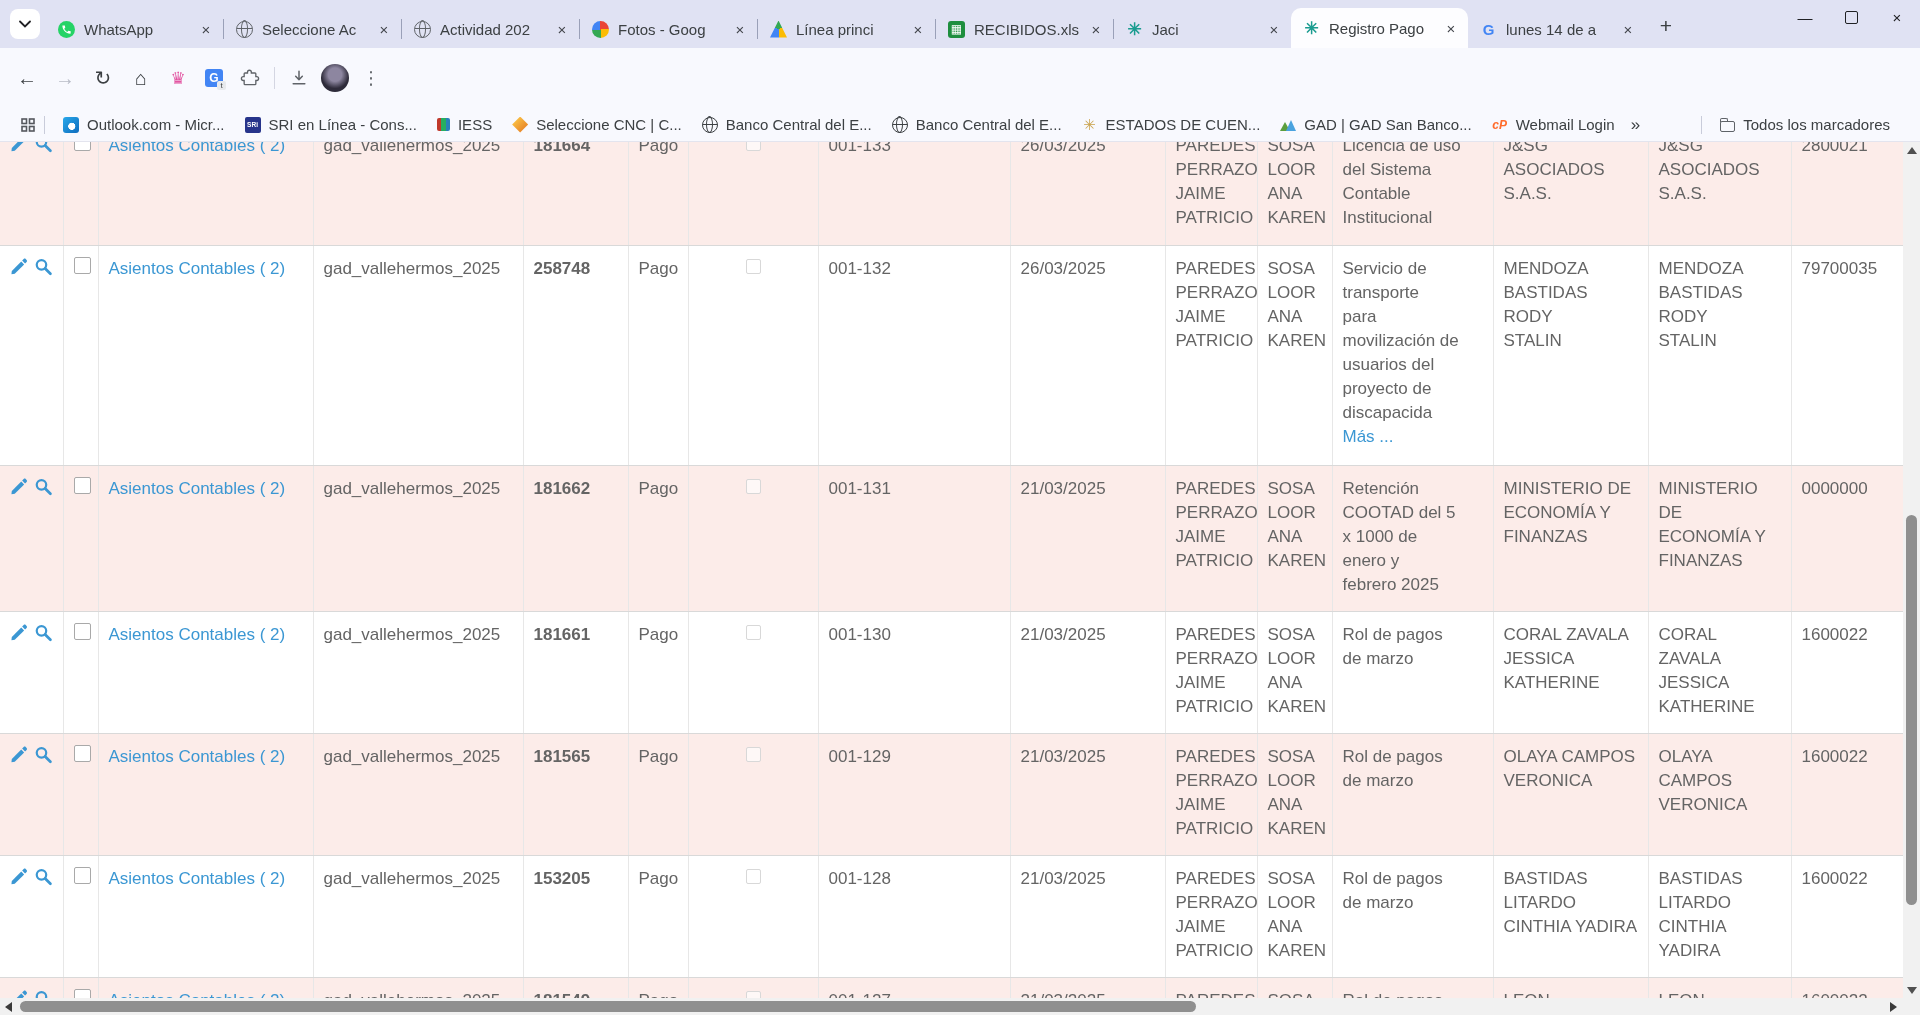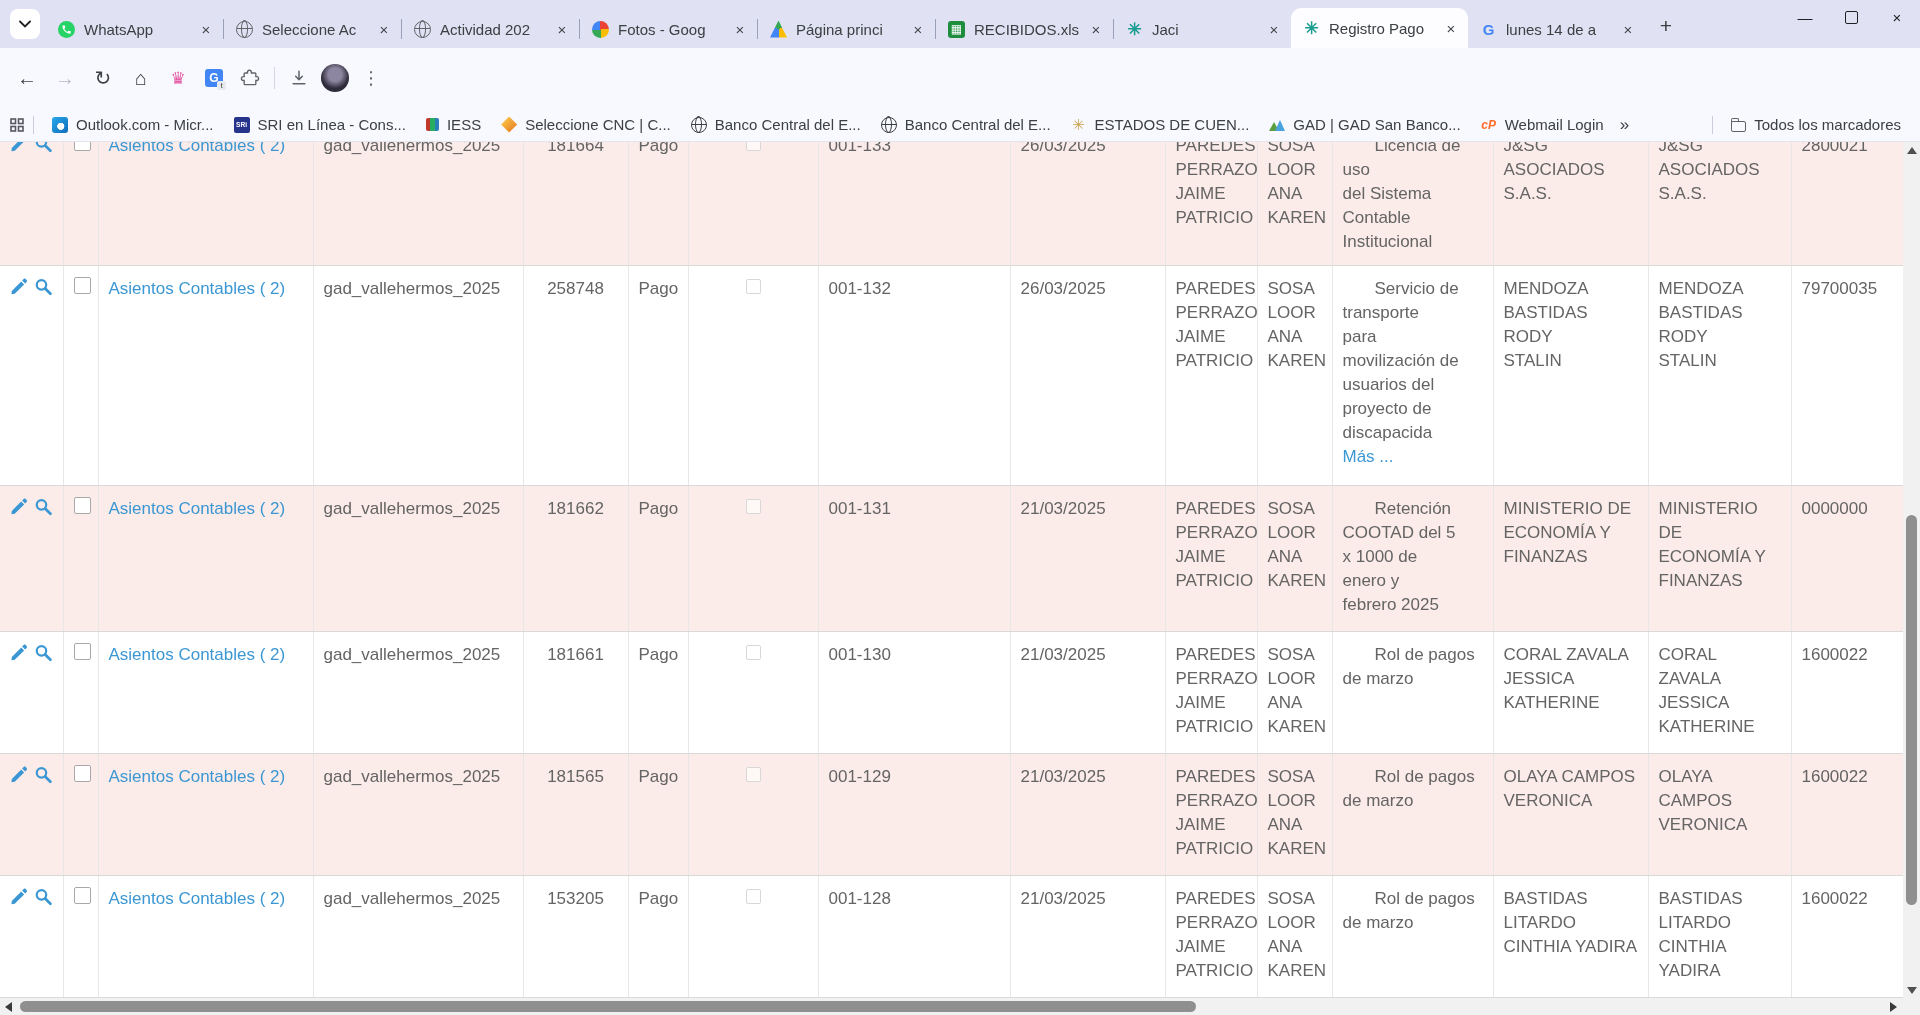--- a/index.html
+++ b/index.html
@@ -42,21 +42,21 @@
   .star{font-size:19px;color:#5f6368;cursor:pointer;}
   .extbtn{width:32px;height:32px;border:none;background:transparent;border-radius:50%;display:flex;align-items:center;justify-content:center;margin:0 2px;cursor:pointer;flex:0 0 auto;position:relative;}
   .pinkext{color:#e255a1;font-size:17px;}
   .ic-translate{width:18px;height:18px;background:#4285f4;border-radius:3px;color:#fff;font-weight:700;font-size:12px;display:flex;align-items:center;justify-content:center;position:relative;}
   .ic-translate::after{content:'t';position:absolute;right:-3px;bottom:-3px;width:9px;height:9px;background:#e8eaed;color:#3c4043;font-size:8px;font-weight:400;border-radius:2px;display:flex;align-items:center;justify-content:center;}
   .tooldiv{width:1px;height:22px;background:#d4d6e2;margin:0 6px;flex:0 0 auto;}
   .avatar{width:28px;height:28px;border-radius:50%;background:radial-gradient(circle at 50% 38%,#8d86a0 0 30%,#2e2b3a 62%);flex:0 0 auto;margin:0 4px;cursor:pointer;}
   .kebab{font-size:18px;color:#5f6368;}
 
   
-  .bookmarks{position:absolute;top:108px;left:0;right:0;height:34px;background:#f8f9fe;display:flex;align-items:center;padding:0 9px;box-sizing:border-box;border-bottom:1px solid #e3e4ee;font-size:15px;color:#3c4043;}
+  .bookmarks{position:absolute;top:108px;left:0;right:0;height:34px;background:#f8f9fe;display:flex;align-items:center;padding:0 20px;box-sizing:border-box;border-bottom:1px solid #e3e4ee;font-size:15px;color:#3c4043;}
   .bm{display:inline-flex;align-items:center;margin:0 4px;padding:3px 6px;border-radius:6px;cursor:pointer;white-space:nowrap;flex:0 0 auto;}
   .bmlabel{margin-left:8px;}
   .bmdiv{width:1px;height:18px;background:#c9ccda;margin:0 8px;flex:0 0 auto;}
   .bic{width:16px;height:16px;flex:0 0 auto;display:inline-flex;align-items:center;justify-content:center;position:relative;box-sizing:border-box;font-style:normal;}
   .b-grid{color:#55585e;}
   .b-outlook{border-radius:3px;background:radial-gradient(circle at 55% 58%,#fff 0 26%,rgba(0,0,0,0) 30%),linear-gradient(135deg,#28a8ea,#0f6cbd);}
   .b-sri{background:#27348b;border-radius:2px;color:#fff;font-size:6.5px;font-weight:700;}
   .b-iess{background:linear-gradient(90deg,#c0392b 0 33%,#27ae60 33% 66%,#2980b9 66% 100%);border-radius:2px;height:13px;width:13px;}
   .b-cnc{background:linear-gradient(135deg,#ffd24d,#e2711d);clip-path:polygon(50% 0,100% 50%,50% 100%,0 50%);}
   .b-estados{color:#c9a24b;font-size:15px;}
@@ -69,23 +69,23 @@
   .bmchevron{font-size:17px;color:#3c4043;margin:0 6px;cursor:pointer;}
   .bmspacer{flex:1;}
 
   
   .content{position:absolute;top:142px;left:0;width:1903px;height:856px;overflow:hidden;background:#fff;}
   table.grid{border-collapse:collapse;table-layout:fixed;width:1903px;margin-top:-19px;font-size:17px;line-height:24px;color:#646464;}
   table.grid td{vertical-align:top;padding:11px 10px;border-right:1px solid #e7e7e7;border-bottom:1px solid #d9d9d9;box-sizing:border-box;overflow:hidden;}
   table.grid td:last-child{border-right:none;}
   tr.rp{background:#fcece9;}
   tr.rw{background:#ffffff;}
-  .c-num{text-align:center;}
+  .c-num{text-align:left;font-weight:bold;}
   .c-check{text-align:center;}
-  .pre{white-space:pre-line;margin-left:32px;}
+  .pre{white-space:pre-line;}
   a.rowlink{color:#3b97d3;text-decoration:none;cursor:pointer;}
   a.more{color:#3b97d3;text-decoration:none;cursor:pointer;display:none;}
   .cb{display:inline-block;width:17px;height:17px;border:1px solid #a9a9a9;background:#fff;border-radius:2px;box-sizing:border-box;cursor:pointer;}
   .cb-dis{width:15px;height:15px;border-color:#d8d8d8;background:rgba(255,255,255,.65);}
   .rowicons{display:flex;gap:6px;align-items:center;}
   .rowicons svg{cursor:pointer;}
 
   
   .vscroll{position:absolute;top:142px;right:0;width:17px;height:856px;background:#f1f1f1;}
   .varrow{position:absolute;left:0;width:17px;height:16px;display:flex;align-items:center;justify-content:center;}
@@ -134,21 +134,21 @@
         </div>
         <div class="tsep"></div>
         <div class="tab">
           <span class="fic f-photos"></span>
           <span class="tlabel">Fotos - Goog</span>
           <span class="tclose">×</span>
         </div>
         <div class="tsep"></div>
         <div class="tab">
           <span class="fic f-drive"></span>
-          <span class="tlabel">Página princi</span>
+          <span class="tlabel">Línea princi</span>
           <span class="tclose">×</span>
         </div>
         <div class="tsep"></div>
         <div class="tab">
           <span class="fic f-sheets">▦</span>
           <span class="tlabel">RECIBIDOS.xls</span>
           <span class="tclose">×</span>
         </div>
         <div class="tsep"></div>
         <div class="tab">

